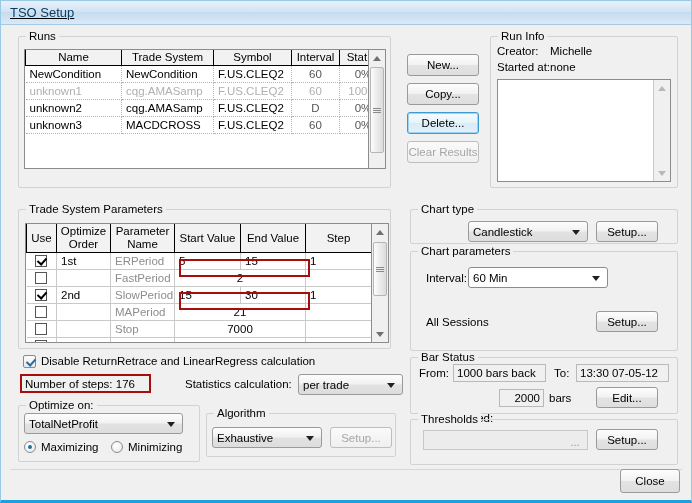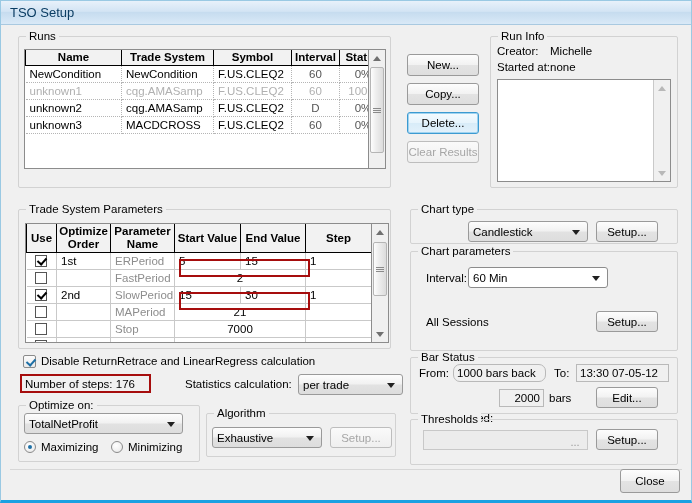--- a/index.html
+++ b/index.html
@@ -18,20 +18,21 @@
     font-size: 11.5px;
     color: #000;
   }
   
   #titlebar {
     height: 24px;
     background: linear-gradient(to bottom, #e8f1fa 0%, #d3e4f4 45%, #c6dcef 50%, #d9e9f7 100%);
     border-bottom: 1px solid #a9c9e0;
     display: flex; align-items: center;
     padding-left: 9px;
+    text-decoration: underline;
   }
   #titlebar .t {
     font-size: 13px; color: #0b3d63;
     font-family: "Liberation Sans", sans-serif;
   }
   
   .group {
     position: absolute;
     border: 1px solid #d2d2d2;
     border-radius: 2px;
@@ -92,21 +93,21 @@
     font-size: 11.5px;
   }
   .tf.right { justify-content: flex-end; }
   
   .tbl-wrap { position: absolute; background:#fff; border:1px solid #8c8c8c; overflow:hidden; }
   table.grid { border-collapse: collapse; width: 100%; table-layout: fixed; }
   table.grid th {
     background: #f2f2f2;
     border: 1px solid #000;
     border-top: none;
-    font-weight: bold;
+    font-weight: normal;
     font-size: 11.5px;
     padding: 1px 0;
     text-align: center;
     line-height: 13px;
   }
   table.grid td {
     border-bottom: 1px dotted #b5b5b5;
     border-right: 1px dotted #b5b5b5;
     font-size: 11.5px;
     padding: 0 4px;
@@ -454,21 +455,21 @@
     <span>60 Min</span>
     <span class="arrow"></span>
   </div>
   <div class="lbl" style="left:425px; top:315px;">All Sessions</div>
   <div class="btn" style="position:absolute; left:595px; top:310px; width:62px; height:21px;">Setup...</div>
 
   <div class="group" style="left:409px; top:356px; width:268px; height:57px;">
     <span class="legend">Bar Status</span>
   </div>
   <div class="lbl" style="left:418px; top:366px;">From:</div>
-  <div class="tf" style="position:absolute; left:452px; top:363px; width:93px; height:18px;border-radius:7px;">
+  <div class="tf" style="position:absolute; left:452px; top:363px; width:93px; height:18px;">
     <span>1000 bars back</span>
   </div>
   <div class="lbl" style="left:553px; top:366px;">To:</div>
   <div class="tf" style="position:absolute; left:575px; top:363px; width:93px; height:18px;">
     <span>13:30 07-05-12</span>
   </div>
   <div class="lbl" style="left:418px; top:391px;margin-top:20px;">Not to exceed:</div>
   <div class="tf right" style="position:absolute; left:498px; top:388px; width:45px; height:18px;">
     <span>2000</span>
   </div>

